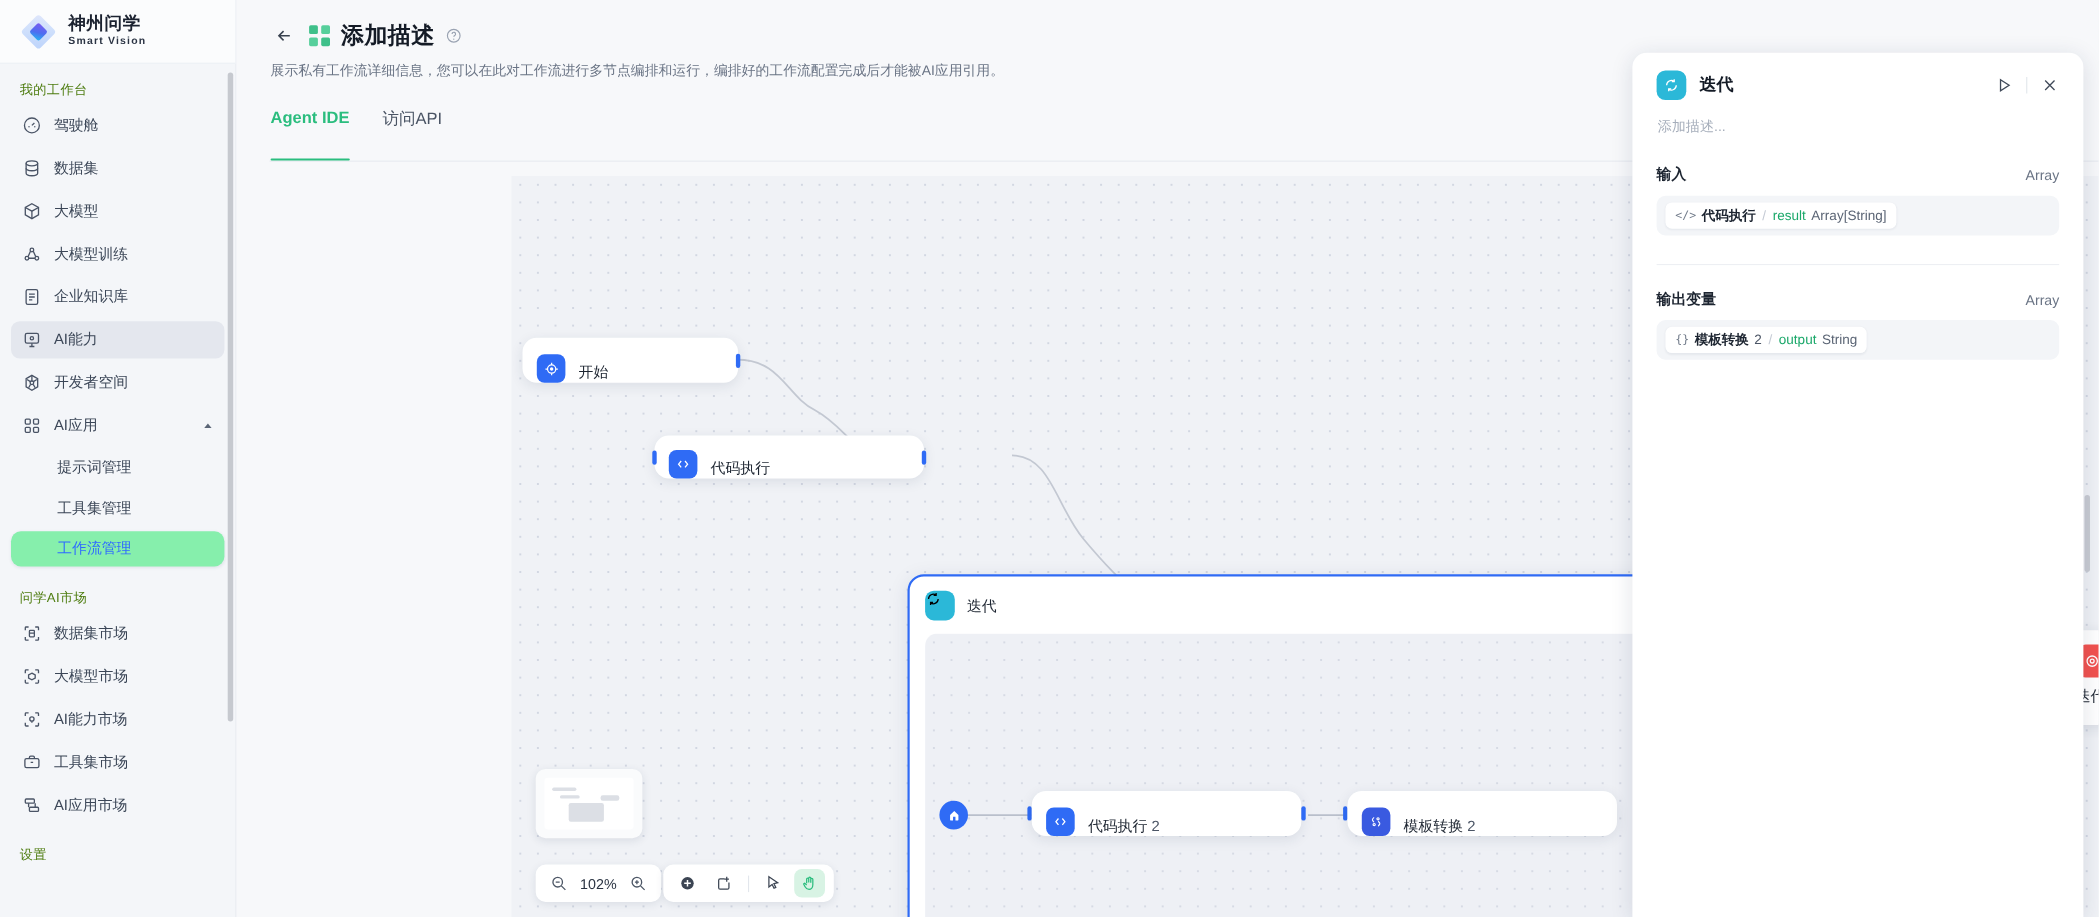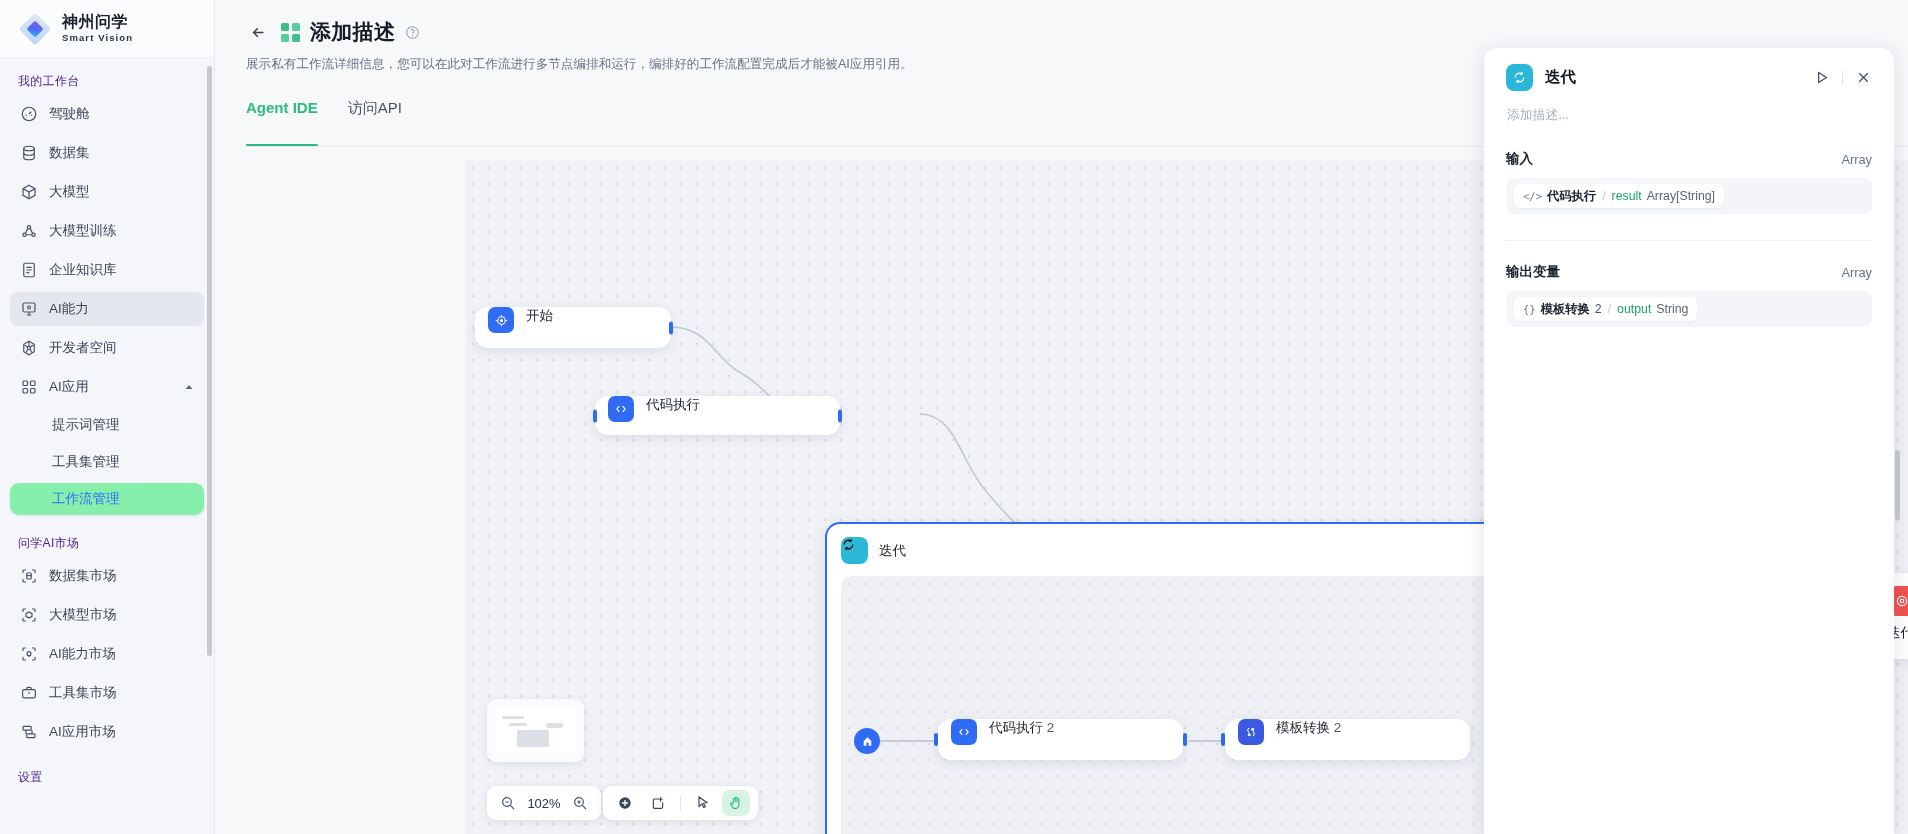--- a/index.html
+++ b/index.html
@@ -37,21 +37,21 @@
     border-radius: 2px;
   }
   .logo-text { line-height: 1; }
   .logo-cn { font-size: 16px; font-weight: 700; color: #1b2230; letter-spacing: .5px; }
   .logo-en { font-size: 9.5px; font-weight: 700; color: #2b3444; letter-spacing: 1.1px; margin-top: 3px; }
 
   .nav-scroll {
     flex: 1; overflow: hidden; padding: 0 10px; position: relative;
   }
   .nav-group-label {
-    font-size: 12px; color: #4c1d95; padding: 15px 8px 7px 8px; letter-spacing: .3px;
+    font-size: 12px; color: #4d7c0f; padding: 15px 8px 7px 8px; letter-spacing: .3px;
   }
   .nav-item {
     display: flex; align-items: center; gap: 11px; height: 34px;
     padding: 0 10px; border-radius: 8px; cursor: pointer;
     font-size: 13.5px; color: #3b4657; margin-bottom: 5px;
   }
   .nav-item.active { background: #e4e7ee; }
   .nav-item .ico { width: 18px; height: 18px; flex: none; display: block; color: #4a5466; }
   .nav-item .lbl { flex: 1; }
   .nav-item .caret { width: 10px; height: 10px; color: #5a6576; }
@@ -113,21 +113,21 @@
     height: 34px; min-width: 62px; padding: 0 15px; background: #fff;
     border: 1px solid #d9dee7; border-radius: 8px; display: flex; align-items: center;
     justify-content: center; gap: 7px; font-size: 13.5px; color: #2b3443; cursor: pointer;
     box-shadow: 0 1px 2px rgba(20,30,60,.05);
   }
   .cbtn .ic { width: 14px; height: 14px; color: #2b3443; }
 
   
   .node {
     position: absolute; background: #fff; border-radius: 13px;
-    box-shadow: 0 3px 12px rgba(30,45,80,.10); display: flex; align-items: flex-start;
+    box-shadow: 0 3px 12px rgba(30,45,80,.10); display: flex; align-items: flex-end;
     gap: 12px; padding: 0 18px 0 13px; cursor: pointer;
   }
   .node .nicon {
     width: 26px; height: 26px; border-radius: 7px; flex: none;
     display: flex; align-items: center; justify-content: center; color: #fff;
   }
   .nicon.blue { background: #2f6bf5; }
   .nicon.cyan { background: #2bb8d8; }
   .nicon.indigo { background: #3a5ae0; }
   .nicon.red { background: #f2524f; }

